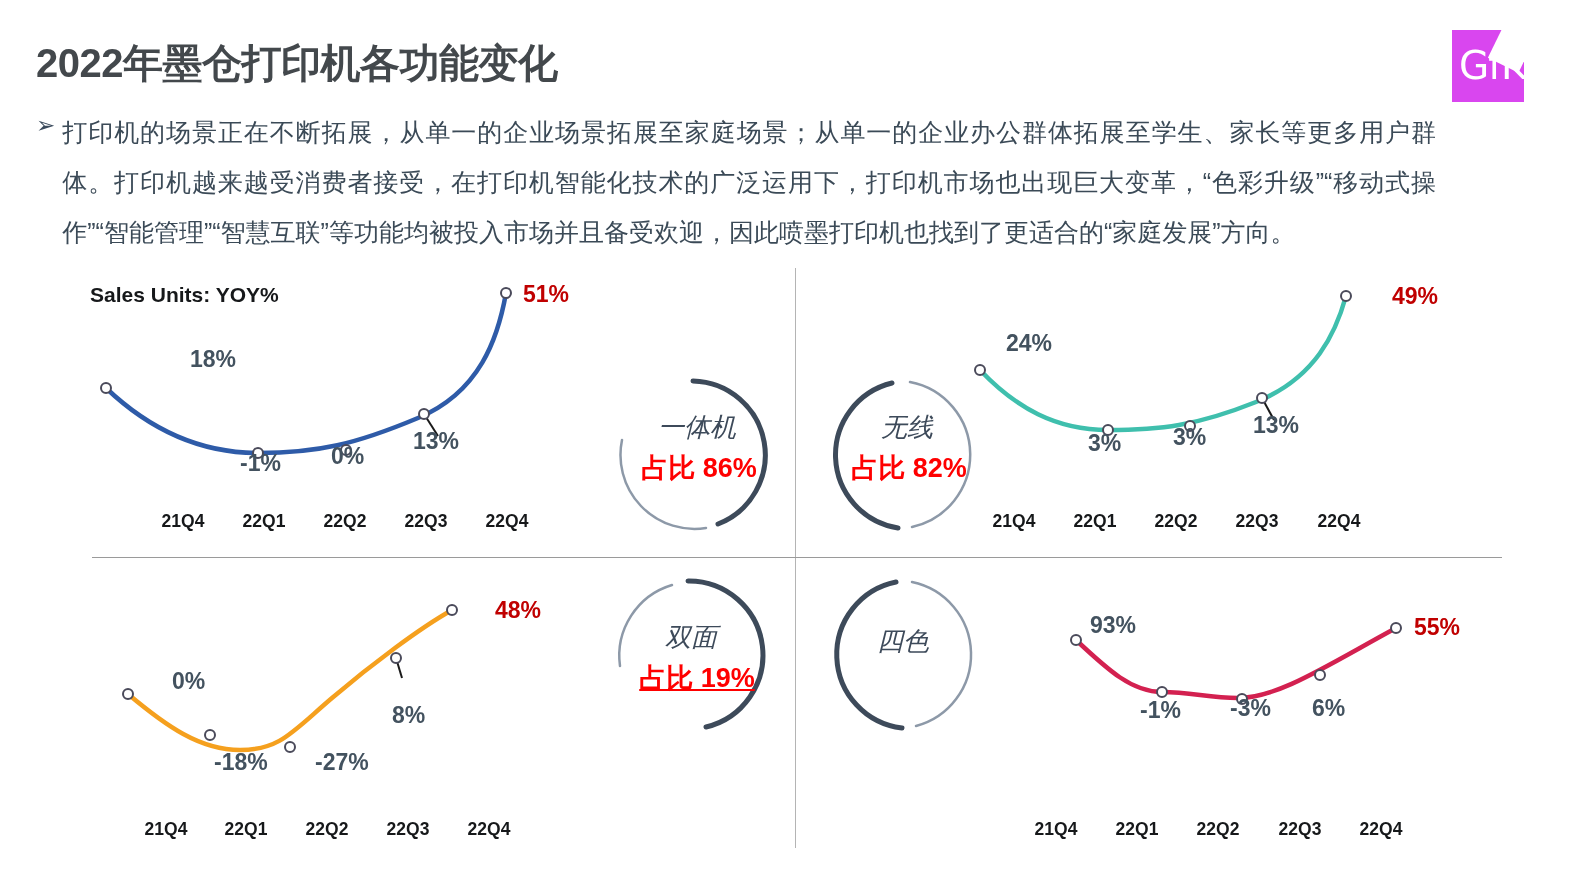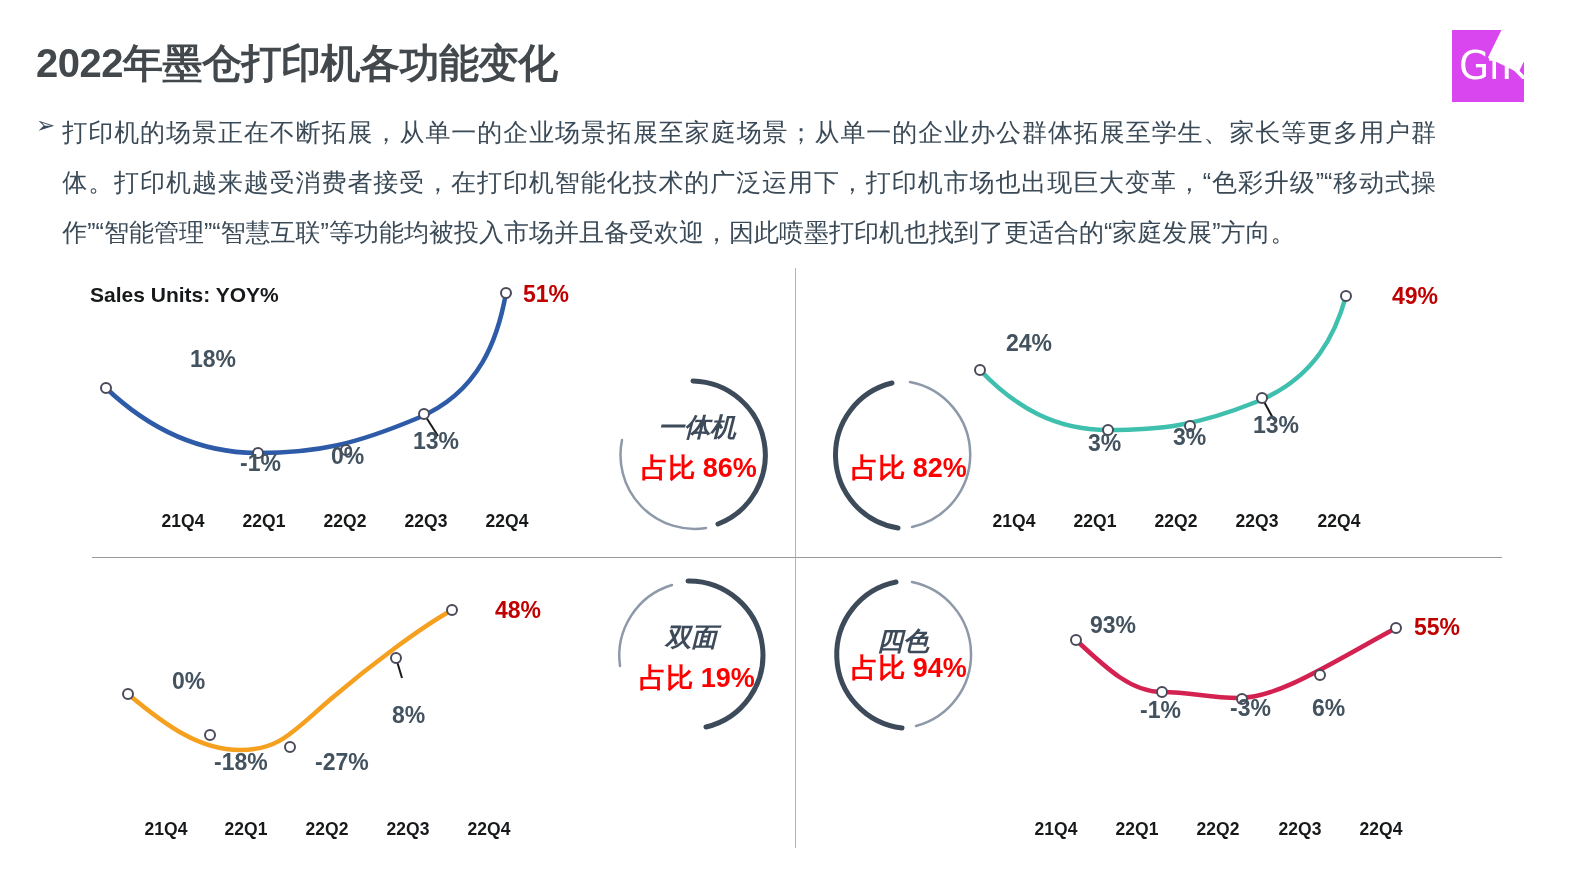--- a/index.html
+++ b/index.html
@@ -145,21 +145,21 @@
     position: absolute;
     width: 166px;
     height: 166px;
   }
   .ring svg { display: block; }
   .ring-name {
     position: absolute;
     width: 100%;
     text-align: center;
     font-size: 26px;
-    font-weight: bold;
+    font-weight: normal;
     font-style: italic;
     color: #3d4a5a;
     white-space: nowrap;
   }
   .ring-share {
     position: absolute;
     width: 100%;
     text-align: center;
     font-size: 27px;
     font-weight: bold;
@@ -170,21 +170,21 @@
   #ring-1 { left: 610px; top: 372px; }
   #ring-2 { left: 822px; top: 372px; }
   #ring-3 { left: 610px; top: 572px; }
   #ring-4 { left: 822px; top: 572px; }
 
   #ring-1 .ring-name  { top: 38px; left: 4px; }
   #ring-1 .ring-share { top: 78px; left: 6px; }
   #ring-2 .ring-name  { top: 38px; left: 2px; }
   #ring-2 .ring-share { top: 78px; left: 4px; }
   #ring-3 .ring-name  { top: 48px; left: -2px; }
-  #ring-3 .ring-share { top: 88px; left: 4px; }
+  #ring-3 .ring-share { top: 88px; left: 4px; text-decoration: underline; }
   #ring-4 .ring-name  { top: 52px; left: -2px; }
   #ring-4 .ring-share { top: 78px; left: 4px; }
 </style>
 </head>
 <body>
 
 <div class="slide-title">2022年墨仓打印机各功能变化</div>
 
 <div class="gfk-logo">
   <div class="gfk-slash"></div>
@@ -299,32 +299,32 @@
   </svg>
   <div class="ring-name">一体机</div>
   <div class="ring-share">占比 86%</div>
 </div>
 
 <div class="ring" id="ring-2">
   <svg width="166" height="166" viewBox="0 0 166 166">
     <path d="M 70,11 A 74,74 0 0 0 76,156" fill="none" stroke="#3d4a5a" stroke-width="5" stroke-linecap="round"></path>
     <path d="M 90,155 A 74,74 0 0 0 88,10" fill="none" stroke="#8d99a8" stroke-width="2.5" stroke-linecap="round"></path>
   </svg>
+  <div class="ring-name">无线</div>
   <div class="ring-share">占比 82%</div>
 </div>
 
 <div class="ring" id="ring-3">
   <svg width="166" height="166" viewBox="0 0 166 166">
     <path d="M 78,9 A 74,74 0 0 1 96,155" fill="none" stroke="#3d4a5a" stroke-width="5" stroke-linecap="round"></path>
     <path d="M 62,13 A 74,74 0 0 0 10,94" fill="none" stroke="#8d99a8" stroke-width="2.5" stroke-linecap="round"></path>
   </svg>
   <div class="ring-name">双面</div>
   <div class="ring-share">占比 19%</div>
 </div>
 
 <div class="ring" id="ring-4">
   <svg width="166" height="166" viewBox="0 0 166 166">
     <path d="M 74,10 A 74,74 0 0 0 80,156" fill="none" stroke="#3d4a5a" stroke-width="5" stroke-linecap="round"></path>
     <path d="M 94,154 A 74,74 0 0 0 90,10" fill="none" stroke="#8d99a8" stroke-width="2.5" stroke-linecap="round"></path>
   </svg>
   <div class="ring-name">四色</div>
-  <div class="ring-share">占比 94%</div>
 </div>
 
 </body></html>

